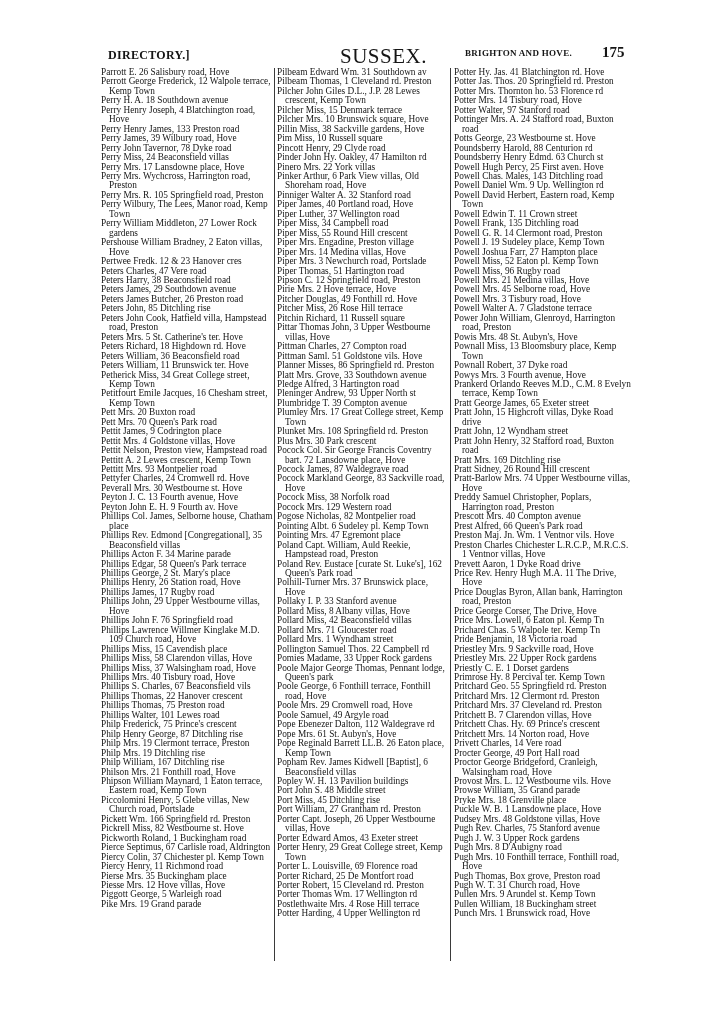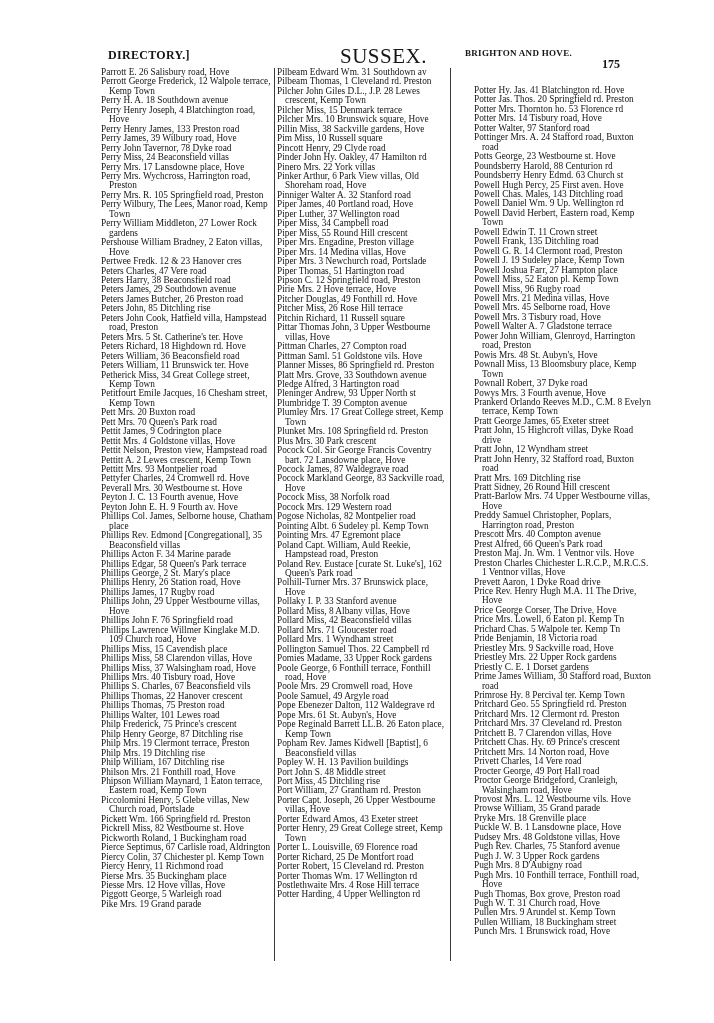--- a/index.html
+++ b/index.html
@@ -19,32 +19,32 @@
     position: absolute; left: 340px; top: 0px;
     font-size: 21px; letter-spacing: 0.5px;
     font-family: "Liberation Serif", serif;
   }
   .hdr-right {
     position: absolute; left: 465px; top: 4px;
     font-size: 9px; font-weight: bold; letter-spacing: 0.3px;
     font-family: Liberation Serif, serif;
   }
   .hdr-pageno {
-    position: absolute; left: 602px; top: 13px;
-    font-size: 12px; font-weight: bold;
+    position: absolute; left: 602px; top: 0;
+    font-size: 15px; font-weight: bold;
     font-family: "Liberation Serif", serif;
   }
   .col {
     position: absolute; top: 68px;
     font-family: "Liberation Serif", serif;
     font-size: 9.3px; line-height: 9.45px;
   }
   .col-left { left: 101px; width: 172px; }
   .col-mid { left: 277px; width: 172px; }
-  .col-right { left: 474px; width: 178px; margin-top: 18px; }
+  .col-right { left: 454px; width: 178px; }
   .rule { position: absolute; top: 68px; width: 1px; background: #3a3a3a; }
   .rule-1 { left: 274px; height: 893px; }
   .rule-2 { left: 450px; height: 893px; }
   .entry { text-indent: -8px; padding-left: 8px; }
 </style>
 </head>
 <body>
 
 <div class="page">
   <div class="header">
@@ -181,20 +181,21 @@
       <div class="entry">Poland Capt. William, Auld Reekie, Hampstead road, Preston</div>
       <div class="entry">Poland Rev. Eustace [curate St. Luke's], 162 Queen's Park road</div>
       <div class="entry">Polhill-Turner Mrs. 37 Brunswick place, Hove</div>
       <div class="entry">Pollaky I. P. 33 Stanford avenue</div>
       <div class="entry">Pollard Miss, 8 Albany villas, Hove</div>
       <div class="entry">Pollard Miss, 42 Beaconsfield villas</div>
       <div class="entry">Pollard Mrs. 71 Gloucester road</div>
       <div class="entry">Pollard Mrs. 1 Wyndham street</div>
       <div class="entry">Pollington Samuel Thos. 22 Campbell rd</div>
       <div class="entry">Pomies Madame, 33 Upper Rock gardens</div>
+      <div class="entry">Poole Major George Thomas, Pennant lodge, Queen's park</div>
       <div class="entry">Poole George, 6 Fonthill terrace, Fonthill road, Hove</div>
       <div class="entry">Poole Mrs. 29 Cromwell road, Hove</div>
       <div class="entry">Poole Samuel, 49 Argyle road</div>
       <div class="entry">Pope Ebenezer Dalton, 112 Waldegrave rd</div>
       <div class="entry">Pope Mrs. 61 St. Aubyn's, Hove</div>
       <div class="entry">Pope Reginald Barrett LL.B. 26 Eaton place, Kemp Town</div>
       <div class="entry">Popham Rev. James Kidwell [Baptist], 6 Beaconsfield villas</div>
       <div class="entry">Popley W. H. 13 Pavilion buildings</div>
       <div class="entry">Port John S. 48 Middle street</div>
       <div class="entry">Port Miss, 45 Ditchling rise</div>
@@ -247,28 +248,28 @@
       <div class="entry">Pratt Mrs. 169 Ditchling rise</div>
       <div class="entry">Pratt Sidney, 26 Round Hill crescent</div>
       <div class="entry">Pratt-Barlow Mrs. 74 Upper Westbourne villas, Hove</div>
       <div class="entry">Preddy Samuel Christopher, Poplars, Harrington road, Preston</div>
       <div class="entry">Prescott Mrs. 40 Compton avenue</div>
       <div class="entry">Prest Alfred, 66 Queen's Park road</div>
       <div class="entry">Preston Maj. Jn. Wm. 1 Ventnor vils. Hove</div>
       <div class="entry">Preston Charles Chichester L.R.C.P., M.R.C.S. 1 Ventnor villas, Hove</div>
       <div class="entry">Prevett Aaron, 1 Dyke Road drive</div>
       <div class="entry">Price Rev. Henry Hugh M.A. 11 The Drive, Hove</div>
+      <div class="entry">Price Douglas Byron, Allan bank, Harrington road, Preston</div>
       <div class="entry">Price George Corser, The Drive, Hove</div>
       <div class="entry">Price Mrs. Lowell, 6 Eaton pl. Kemp Tn</div>
       <div class="entry">Prichard Chas. 5 Walpole ter. Kemp Tn</div>
       <div class="entry">Pride Benjamin, 18 Victoria road</div>
       <div class="entry">Priestley Mrs. 9 Sackville road, Hove</div>
       <div class="entry">Priestley Mrs. 22 Upper Rock gardens</div>
       <div class="entry">Priestly C. E. 1 Dorset gardens</div>
-      <div class="entry">Prime James William, 30 Stafford road, Buxton road</div>
       <div class="entry">Primrose Hy. 8 Percival ter. Kemp Town</div>
       <div class="entry">Pritchard Geo. 55 Springfield rd. Preston</div>
       <div class="entry">Pritchard Mrs. 12 Clermont rd. Preston</div>
       <div class="entry">Pritchard Mrs. 37 Cleveland rd. Preston</div>
       <div class="entry">Pritchett B. 7 Clarendon villas, Hove</div>
       <div class="entry">Pritchett Chas. Hy. 69 Prince's crescent</div>
       <div class="entry">Pritchett Mrs. 14 Norton road, Hove</div>
       <div class="entry">Privett Charles, 14 Vere road</div>
       <div class="entry">Procter George, 49 Port Hall road</div>
       <div class="entry">Proctor George Bridgeford, Cranleigh, Walsingham road, Hove</div>

